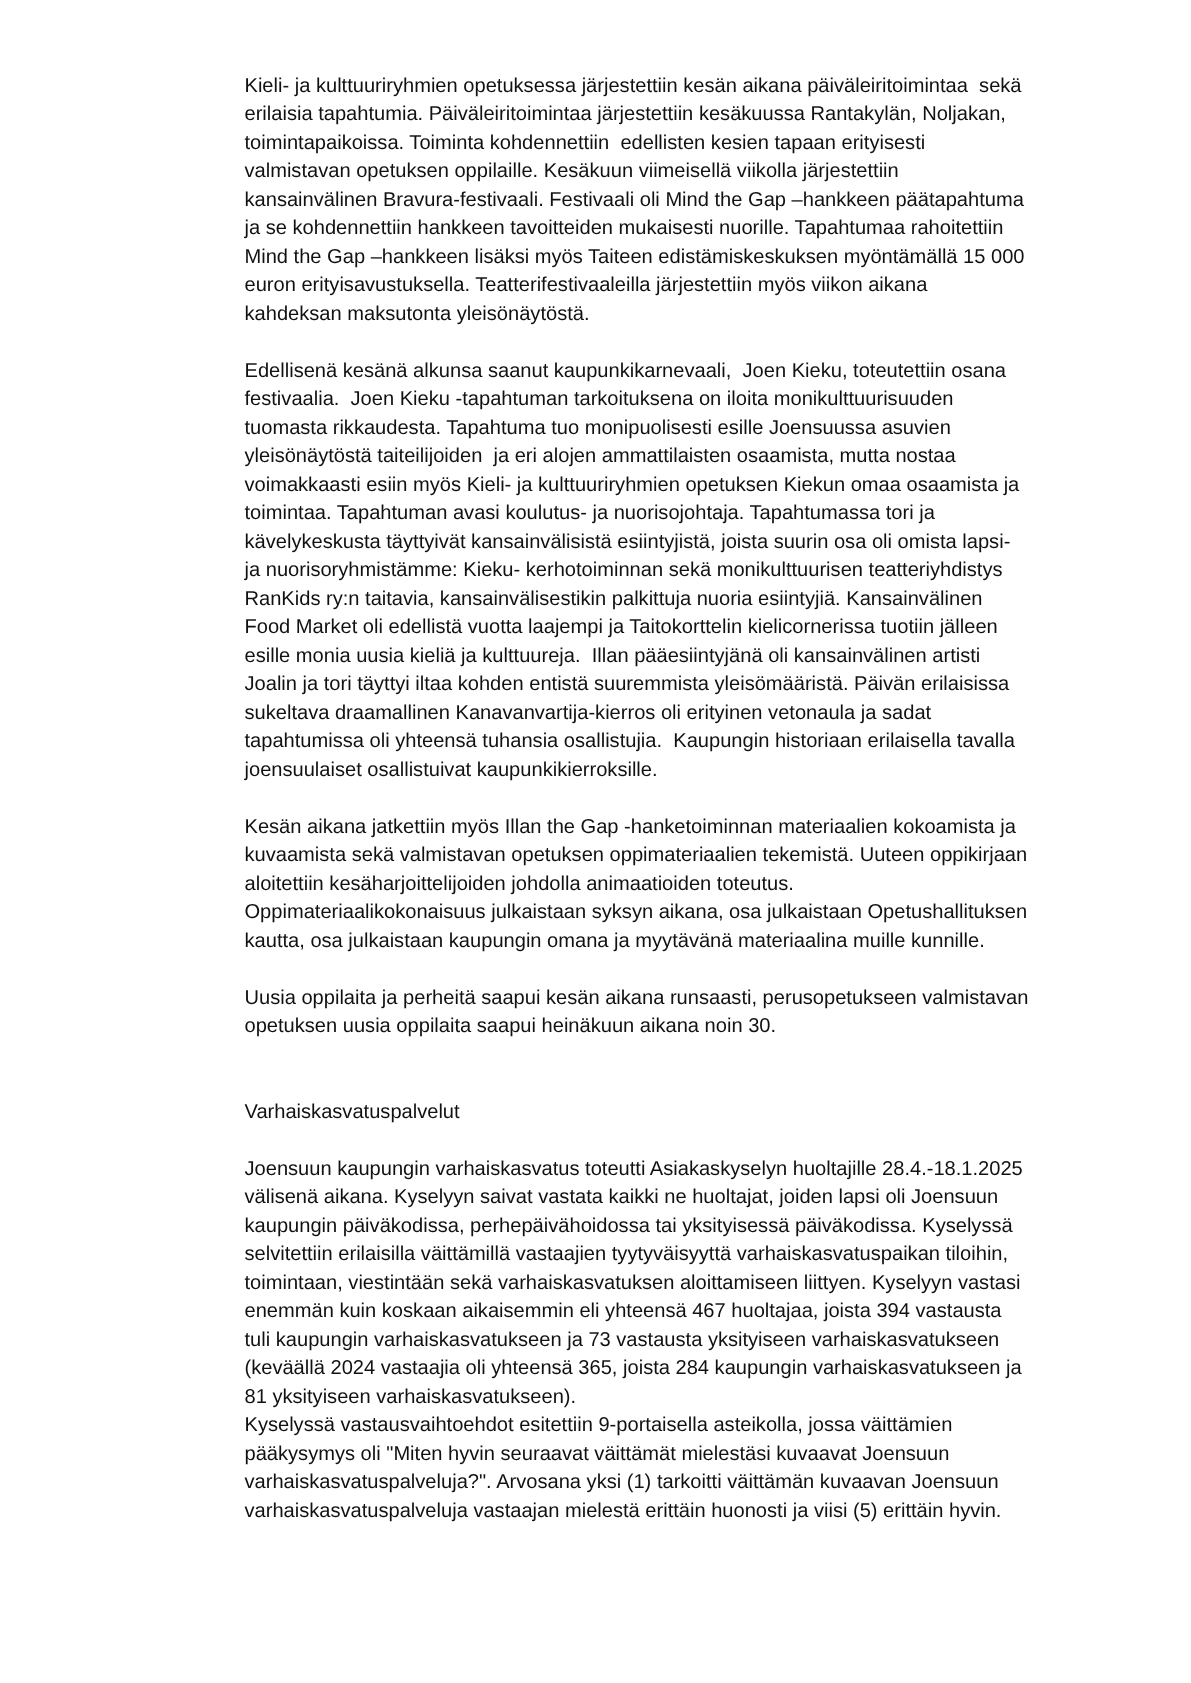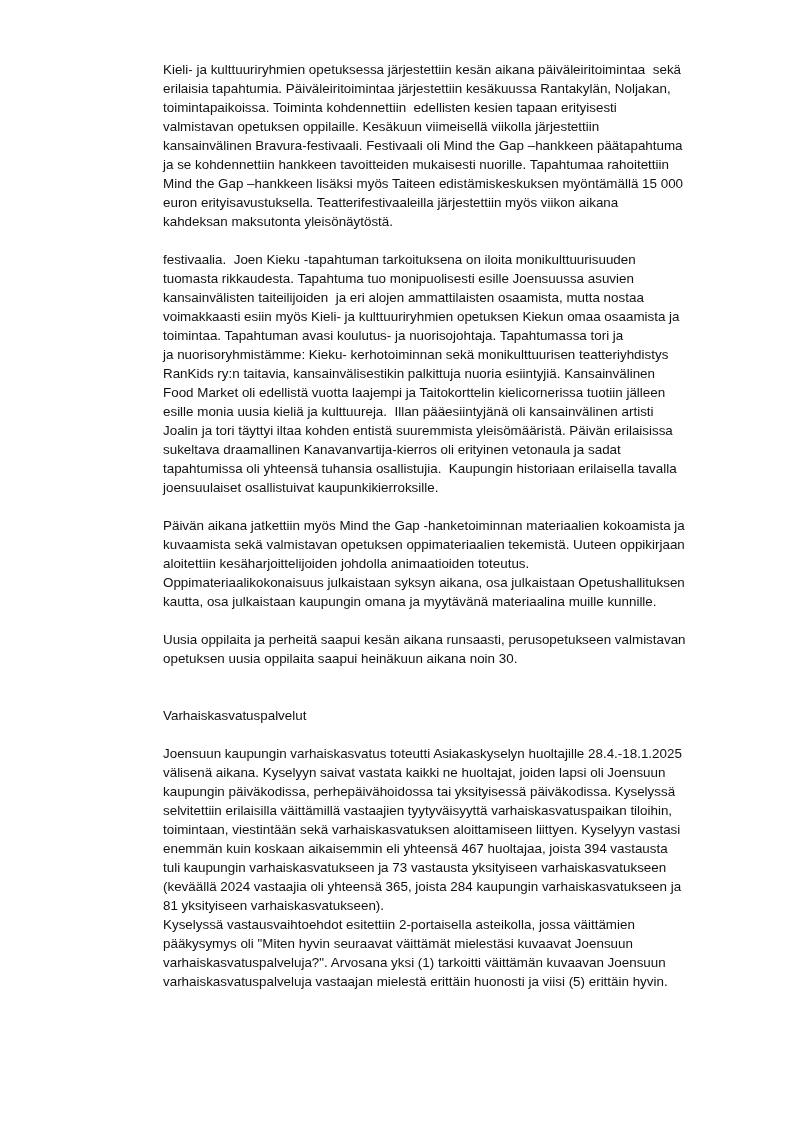--- a/index.html
+++ b/index.html
@@ -1,20 +1,20 @@
 <!DOCTYPE html>
 <html><head>
 <meta charset="utf-8">
 <style>
   html, body { margin: 0; padding: 0; background: #ffffff; }
   body { width: 794px; height: 1122px; position: relative; overflow: hidden; }
   .page {
     position: absolute;
     left: 163px;
-    top: 60px;
+    top: 47px;
     width: 600px;
     font-family: "Liberation Sans", sans-serif;
     font-size: 13.4px;
     line-height: 19px;
     color: #111111;
   }
   .line { white-space: pre; display: block; height: 19px; }
   .blank { height: 19px; }
   .heading { font-weight: normal; }
 </style>
@@ -30,38 +30,40 @@
     <span class="line">valmistavan opetuksen oppilaille. Kesäkuun viimeisellä viikolla järjestettiin</span>
     <span class="line">kansainvälinen Bravura-festivaali. Festivaali oli Mind the Gap –hankkeen päätapahtuma</span>
     <span class="line">ja se kohdennettiin hankkeen tavoitteiden mukaisesti nuorille. Tapahtumaa rahoitettiin</span>
     <span class="line">Mind the Gap –hankkeen lisäksi myös Taiteen edistämiskeskuksen myöntämällä 15 000</span>
     <span class="line">euron erityisavustuksella. Teatterifestivaaleilla järjestettiin myös viikon aikana</span>
     <span class="line">kahdeksan maksutonta yleisönäytöstä.</span>
   </div>
   <div class="blank"></div>
 
   <div>
+    <span class="line">Edellisenä kesänä alkunsa saanut kaupunkikarnevaali,  Joen Kieku, toteutettiin osana</span>
     <span class="line">festivaalia.  Joen Kieku -tapahtuman tarkoituksena on iloita monikulttuurisuuden</span>
     <span class="line">tuomasta rikkaudesta. Tapahtuma tuo monipuolisesti esille Joensuussa asuvien</span>
-    <span class="line">kansainvälisten taiteilijoiden  ja eri alojen ammattilaisten osaamista, mutta nostaa</span>
+    <span class="line">yleisönäytöstä taiteilijoiden  ja eri alojen ammattilaisten osaamista, mutta nostaa</span>
     <span class="line">voimakkaasti esiin myös Kieli- ja kulttuuriryhmien opetuksen Kiekun omaa osaamista ja</span>
     <span class="line">toimintaa. Tapahtuman avasi koulutus- ja nuorisojohtaja. Tapahtumassa tori ja</span>
+    <span class="line">kävelykeskusta täyttyivät kansainvälisistä esiintyjistä, joista suurin osa oli omista lapsi-</span>
     <span class="line">ja nuorisoryhmistämme: Kieku- kerhotoiminnan sekä monikulttuurisen teatteriyhdistys</span>
     <span class="line">RanKids ry:n taitavia, kansainvälisestikin palkittuja nuoria esiintyjiä. Kansainvälinen</span>
     <span class="line">Food Market oli edellistä vuotta laajempi ja Taitokorttelin kielicornerissa tuotiin jälleen</span>
     <span class="line">esille monia uusia kieliä ja kulttuureja.  Illan pääesiintyjänä oli kansainvälinen artisti</span>
     <span class="line">Joalin ja tori täyttyi iltaa kohden entistä suuremmista yleisömääristä. Päivän erilaisissa</span>
     <span class="line">sukeltava draamallinen Kanavanvartija-kierros oli erityinen vetonaula ja sadat</span>
     <span class="line">tapahtumissa oli yhteensä tuhansia osallistujia.  Kaupungin historiaan erilaisella tavalla</span>
     <span class="line">joensuulaiset osallistuivat kaupunkikierroksille.</span>
   </div>
   <div class="blank"></div>
 
   <div>
-    <span class="line">Päivän aikana jatkettiin myös Mind the Gap -hanketoiminnan materiaalien kokoamista ja</span>
+    <span class="line">Kesän aikana jatkettiin myös Illan the Gap -hanketoiminnan materiaalien kokoamista ja</span>
     <span class="line">kuvaamista sekä valmistavan opetuksen oppimateriaalien tekemistä. Uuteen oppikirjaan</span>
     <span class="line">aloitettiin kesäharjoittelijoiden johdolla animaatioiden toteutus.</span>
     <span class="line">Oppimateriaalikokonaisuus julkaistaan syksyn aikana, osa julkaistaan Opetushallituksen</span>
     <span class="line">kautta, osa julkaistaan kaupungin omana ja myytävänä materiaalina muille kunnille.</span>
   </div>
   <div class="blank"></div>
 
   <div>
     <span class="line">Uusia oppilaita ja perheitä saapui kesän aikana runsaasti, perusopetukseen valmistavan</span>
     <span class="line">opetuksen uusia oppilaita saapui heinäkuun aikana noin 30.</span>
@@ -75,18 +77,18 @@
   <div>
     <span class="line">Joensuun kaupungin varhaiskasvatus toteutti Asiakaskyselyn huoltajille 28.4.-18.1.2025</span>
     <span class="line">välisenä aikana. Kyselyyn saivat vastata kaikki ne huoltajat, joiden lapsi oli Joensuun</span>
     <span class="line">kaupungin päiväkodissa, perhepäivähoidossa tai yksityisessä päiväkodissa. Kyselyssä</span>
     <span class="line">selvitettiin erilaisilla väittämillä vastaajien tyytyväisyyttä varhaiskasvatuspaikan tiloihin,</span>
     <span class="line">toimintaan, viestintään sekä varhaiskasvatuksen aloittamiseen liittyen. Kyselyyn vastasi</span>
     <span class="line">enemmän kuin koskaan aikaisemmin eli yhteensä 467 huoltajaa, joista 394 vastausta</span>
     <span class="line">tuli kaupungin varhaiskasvatukseen ja 73 vastausta yksityiseen varhaiskasvatukseen</span>
     <span class="line">(keväällä 2024 vastaajia oli yhteensä 365, joista 284 kaupungin varhaiskasvatukseen ja</span>
     <span class="line">81 yksityiseen varhaiskasvatukseen).</span>
-    <span class="line">Kyselyssä vastausvaihtoehdot esitettiin 2-portaisella asteikolla, jossa väittämien</span>
+    <span class="line">Kyselyssä vastausvaihtoehdot esitettiin 9-portaisella asteikolla, jossa väittämien</span>
     <span class="line">pääkysymys oli "Miten hyvin seuraavat väittämät mielestäsi kuvaavat Joensuun</span>
     <span class="line">varhaiskasvatuspalveluja?". Arvosana yksi (1) tarkoitti väittämän kuvaavan Joensuun</span>
     <span class="line">varhaiskasvatuspalveluja vastaajan mielestä erittäin huonosti ja viisi (5) erittäin hyvin.</span>
   </div>
 </div>
 
 </body></html>

